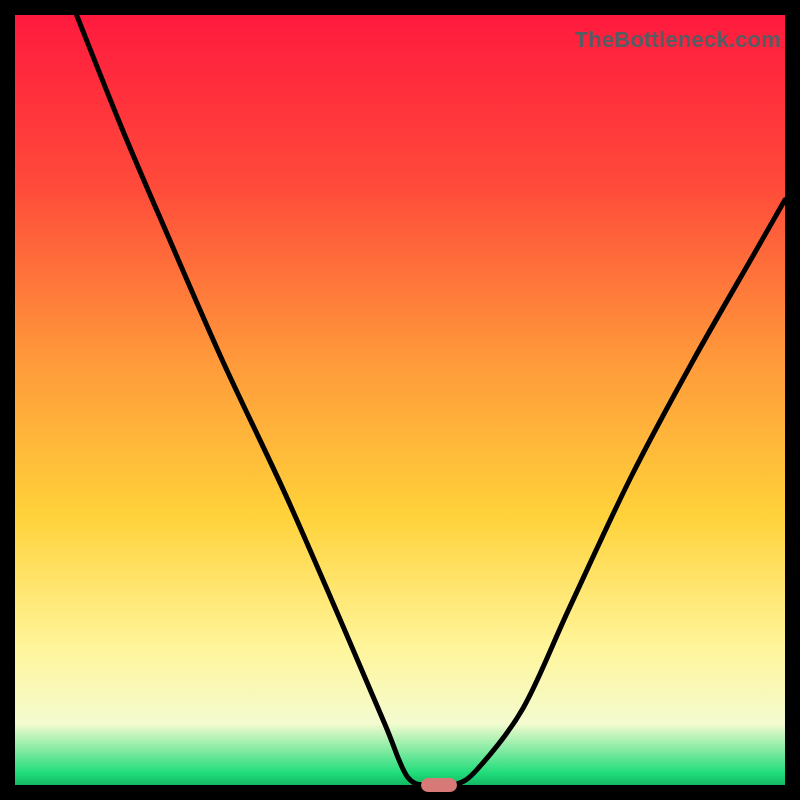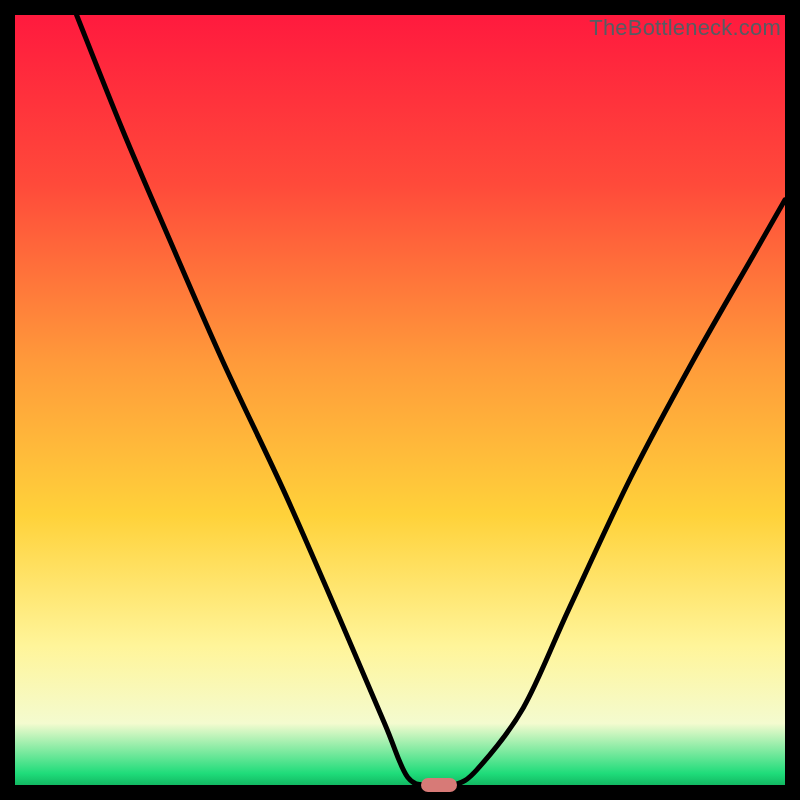--- a/index.html
+++ b/index.html
@@ -26,25 +26,25 @@
   .gradient-bg {
     position: absolute;
     inset: 0;
   }
   .curve-svg {
     position: absolute;
     inset: 0;
   }
   .attribution {
     position: absolute;
-    top: 0;
+    top: 12px;
     right: 4px;
     font-family: Arial, Helvetica, sans-serif;
     font-size: 22px;
-    font-weight: 400;
+    font-weight: 700;
     color: #555d63;
     letter-spacing: 0.2px;
   }
   .marker {
     position: absolute;
     width: 36px;
     height: 14px;
     border-radius: 8px;
     background: #d77a77;
     transform: translate(-50%, -50%);

